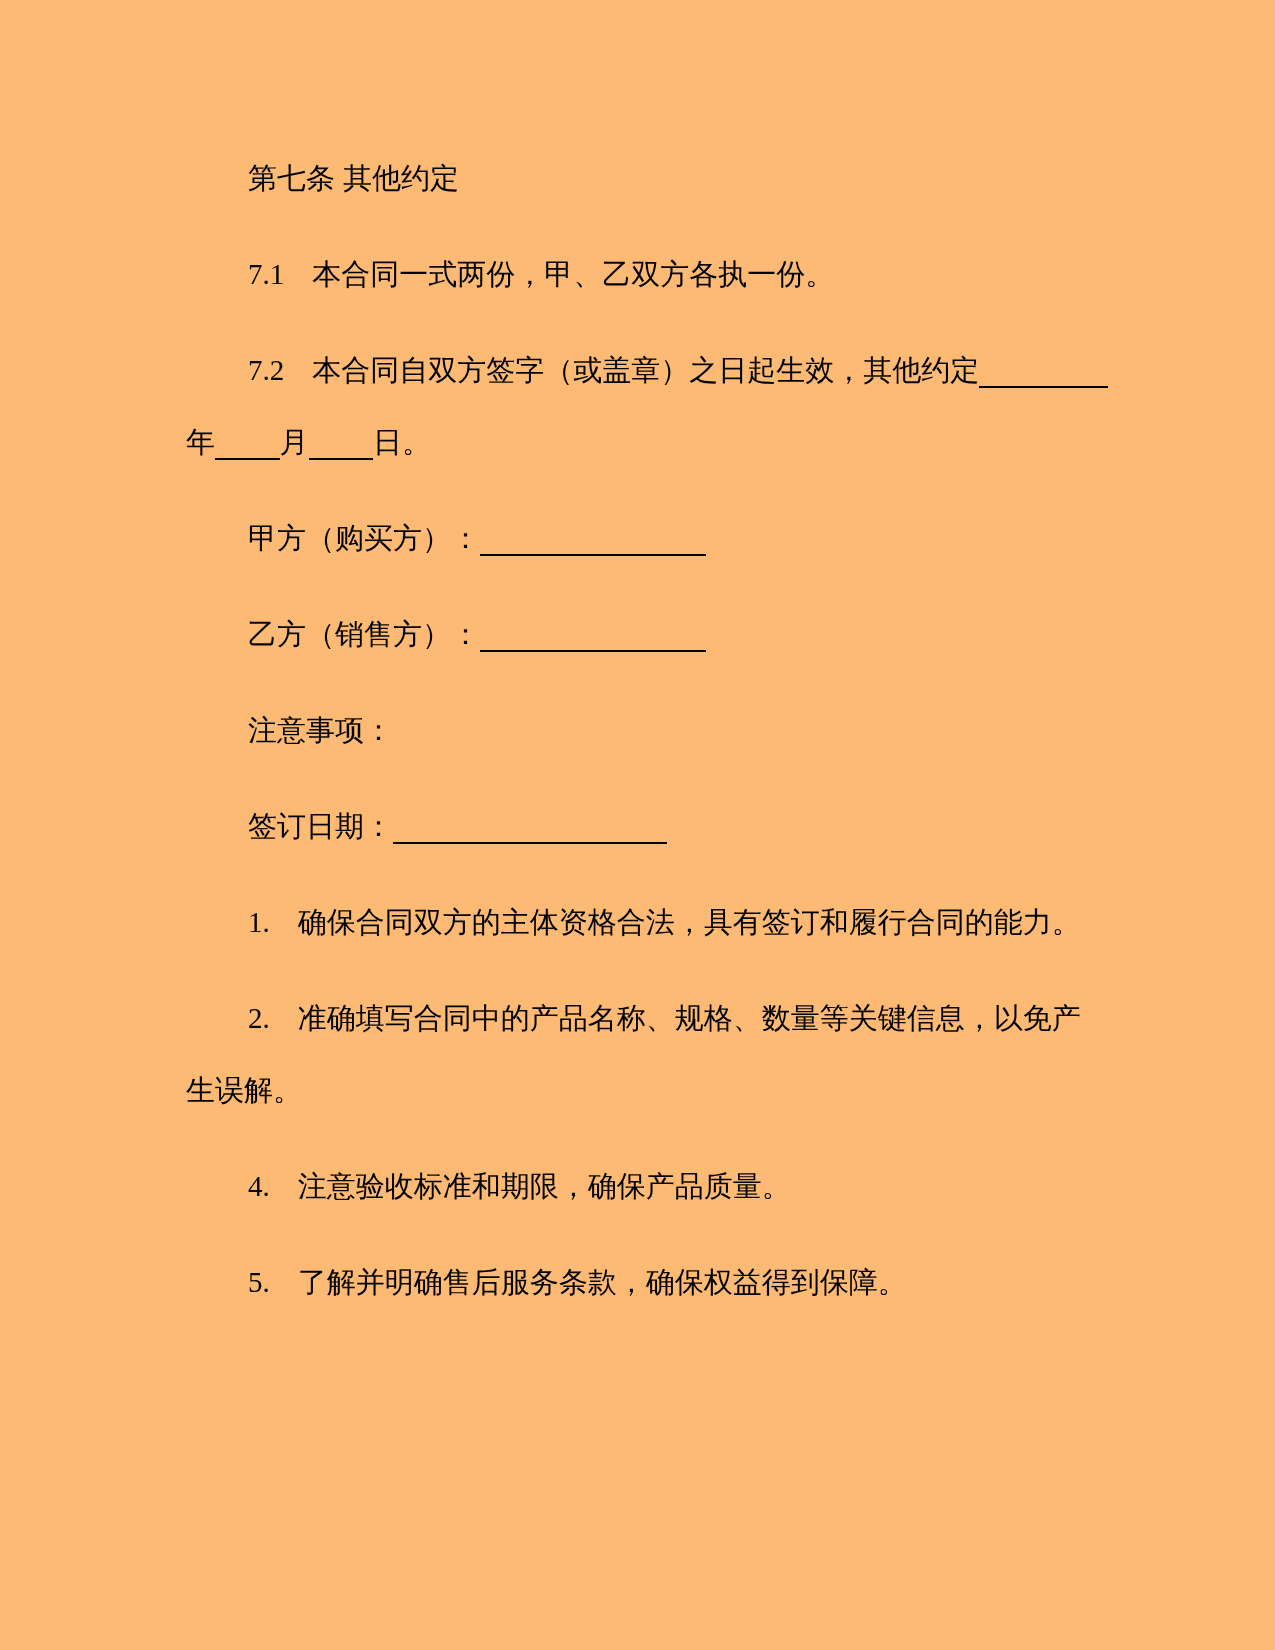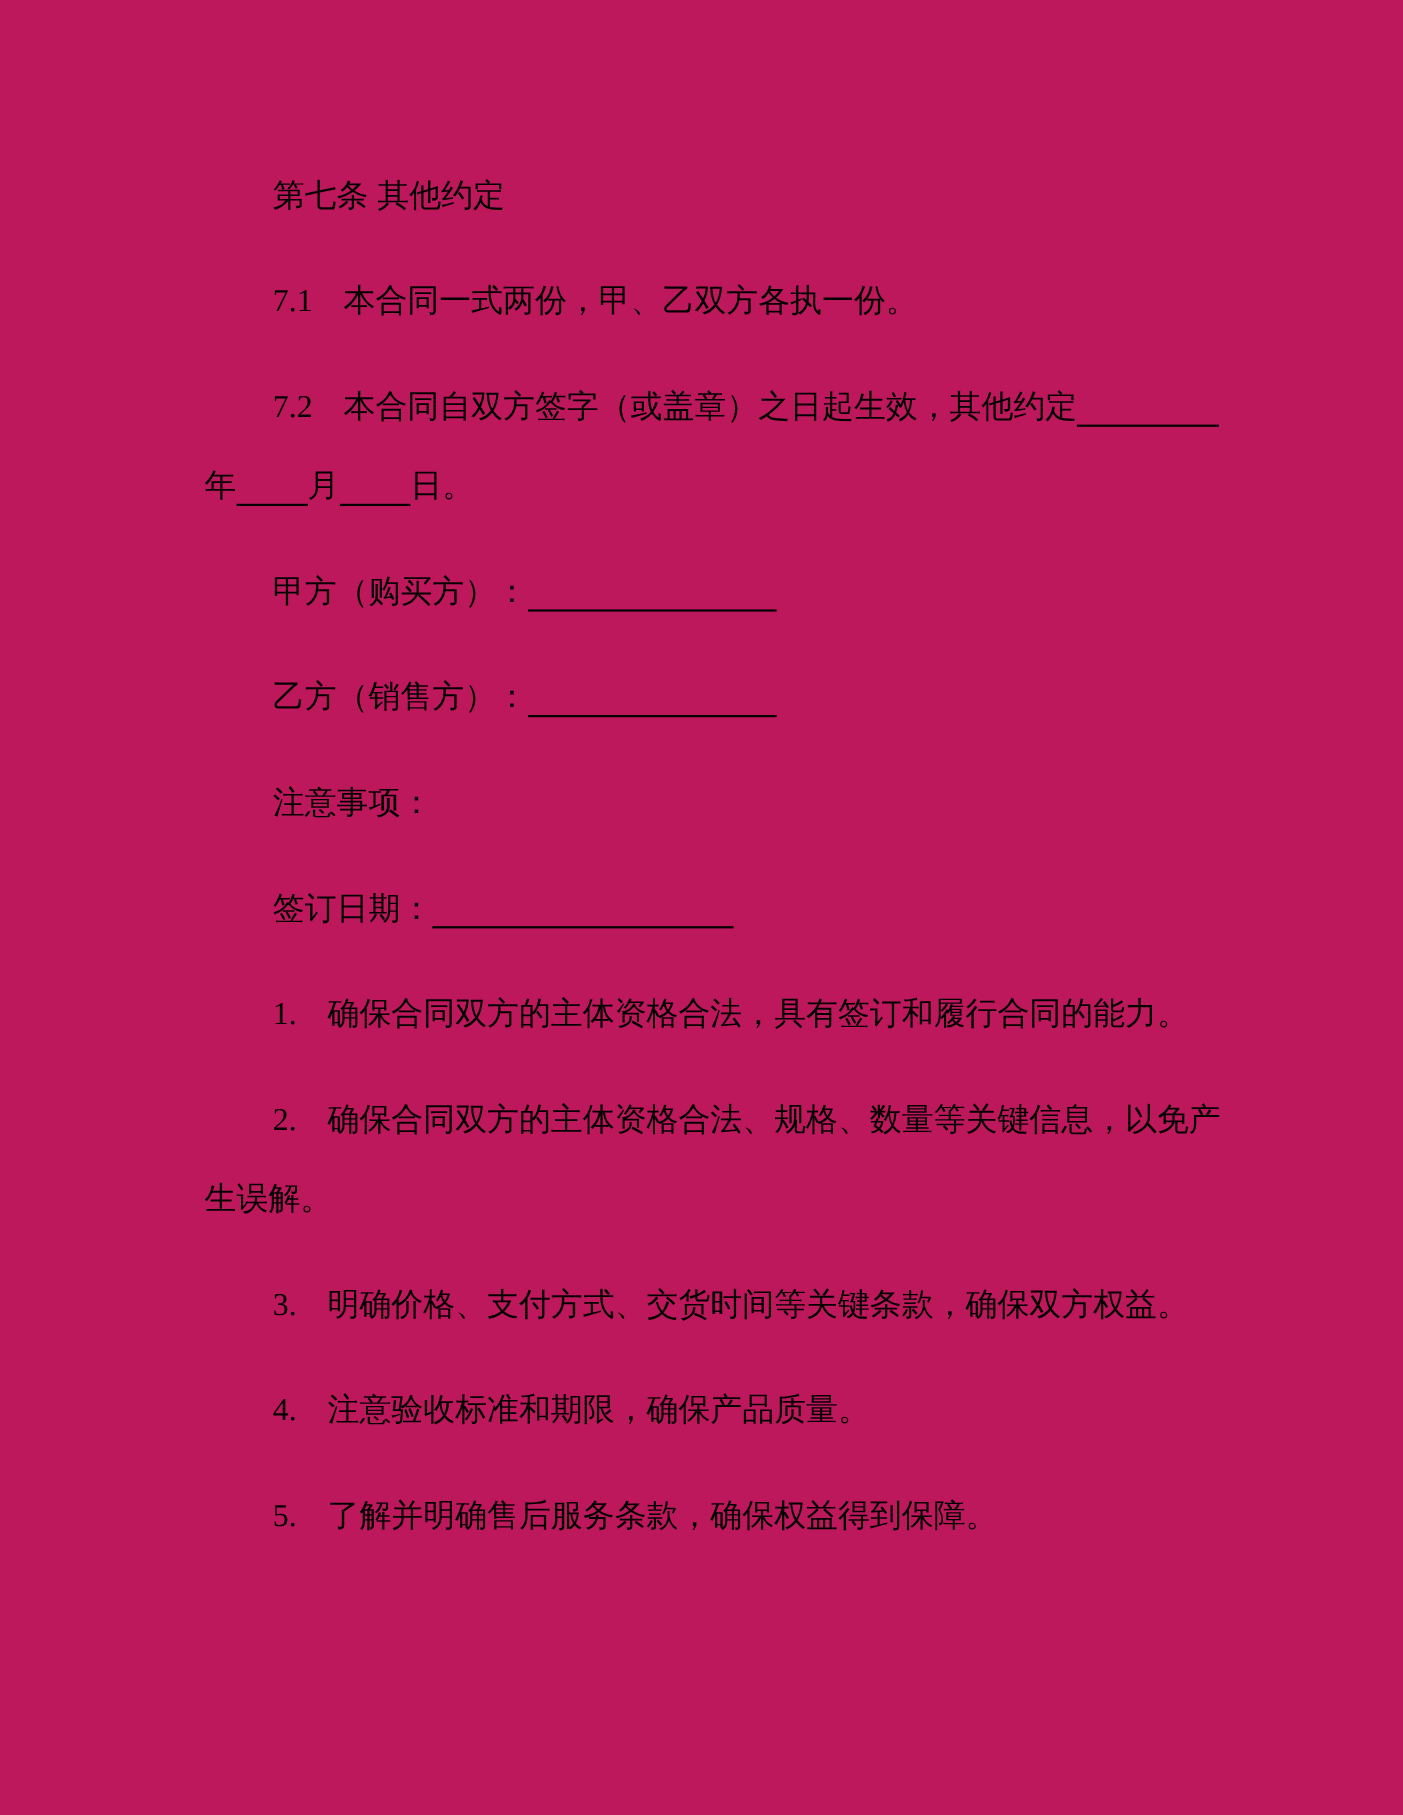--- a/index.html
+++ b/index.html
@@ -4,21 +4,21 @@
 <style>
   html, body {
     margin: 0;
     padding: 0;
     background: #ffffff;
   }
   .page {
     position: relative;
     width: 1275px;
     height: 1650px;
-    background: #be185d;
+    background: #fdba74;
     color: #000000;
     font-family: "Liberation Sans", sans-serif;
     font-size: 29px;
     box-sizing: border-box;
     padding: 142px 200px 0 186px;
     overflow: hidden;
   }
   .doc-body {
     width: 100%;
   }
@@ -55,19 +55,18 @@
   <div class="doc-body" id="doc-body">
       <div class="line indent"><span class="seg-text">第七条 其他约定</span></div>
       <div class="line indent"><span class="seg-num">7.1</span><span class="seg-text">本合同一式两份，甲、乙双方各执一份。</span></div>
       <div class="line indent cont"><span class="seg-num">7.2</span><span class="seg-text">本合同自双方签字（或盖章）之日起生效，其他约定</span><span class="seg-blank">________</span></div>
       <div class="line"><span class="seg-text">年</span><span class="seg-blank">____</span><span class="seg-text">月</span><span class="seg-blank">____</span><span class="seg-text">日。</span></div>
       <div class="line indent"><span class="seg-text">甲方（购买方）：</span><span class="seg-blank">______________</span></div>
       <div class="line indent"><span class="seg-text">乙方（销售方）：</span><span class="seg-blank">______________</span></div>
       <div class="line indent"><span class="seg-text">注意事项：</span></div>
       <div class="line indent"><span class="seg-text">签订日期：</span><span class="seg-blank">_________________</span></div>
       <div class="line indent"><span class="seg-num">1.</span><span class="seg-text">确保合同双方的主体资格合法，具有签订和履行合同的能力。</span></div>
-      <div class="line indent cont"><span class="seg-num">2.</span><span class="seg-text">确保合同双方的主体资格合法、规格、数量等关键信息，以免产</span></div>
+      <div class="line indent cont"><span class="seg-num">2.</span><span class="seg-text">准确填写合同中的产品名称、规格、数量等关键信息，以免产</span></div>
       <div class="line"><span class="seg-text">生误解。</span></div>
-      <div class="line indent"><span class="seg-num">3.</span><span class="seg-text">明确价格、支付方式、交货时间等关键条款，确保双方权益。</span></div>
       <div class="line indent"><span class="seg-num">4.</span><span class="seg-text">注意验收标准和期限，确保产品质量。</span></div>
       <div class="line indent"><span class="seg-num">5.</span><span class="seg-text">了解并明确售后服务条款，确保权益得到保障。</span></div>
     </div>
 </div>
 
 </body></html>

